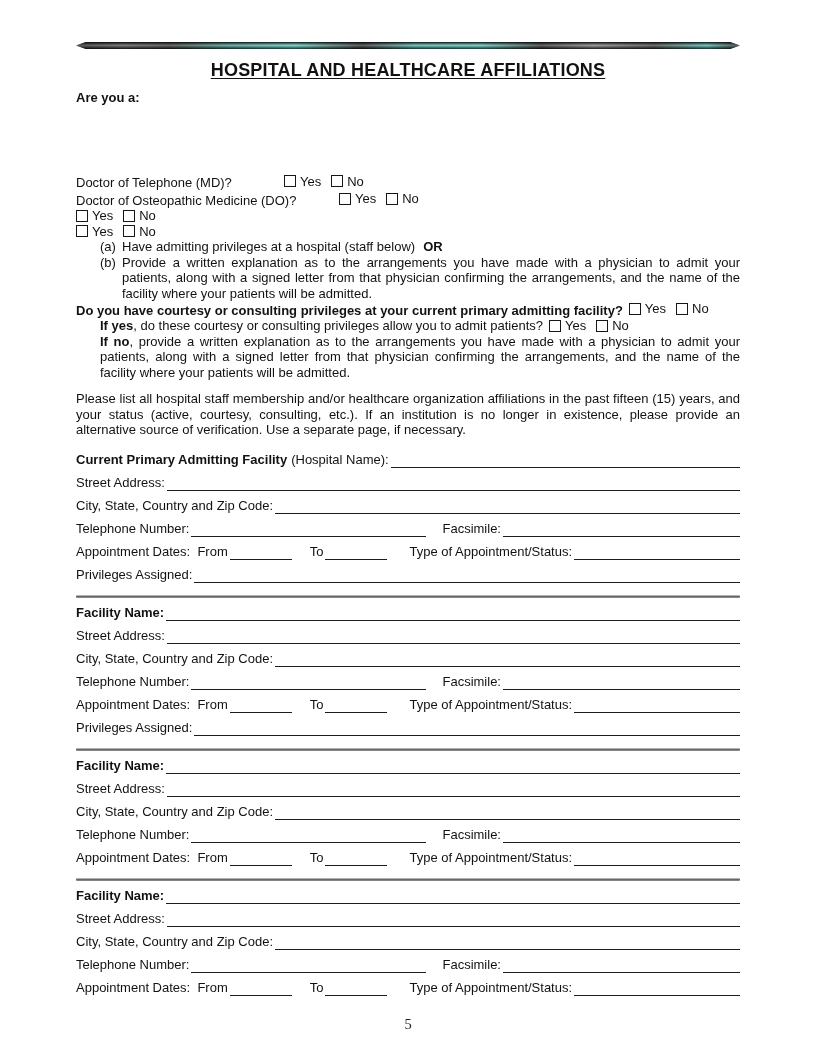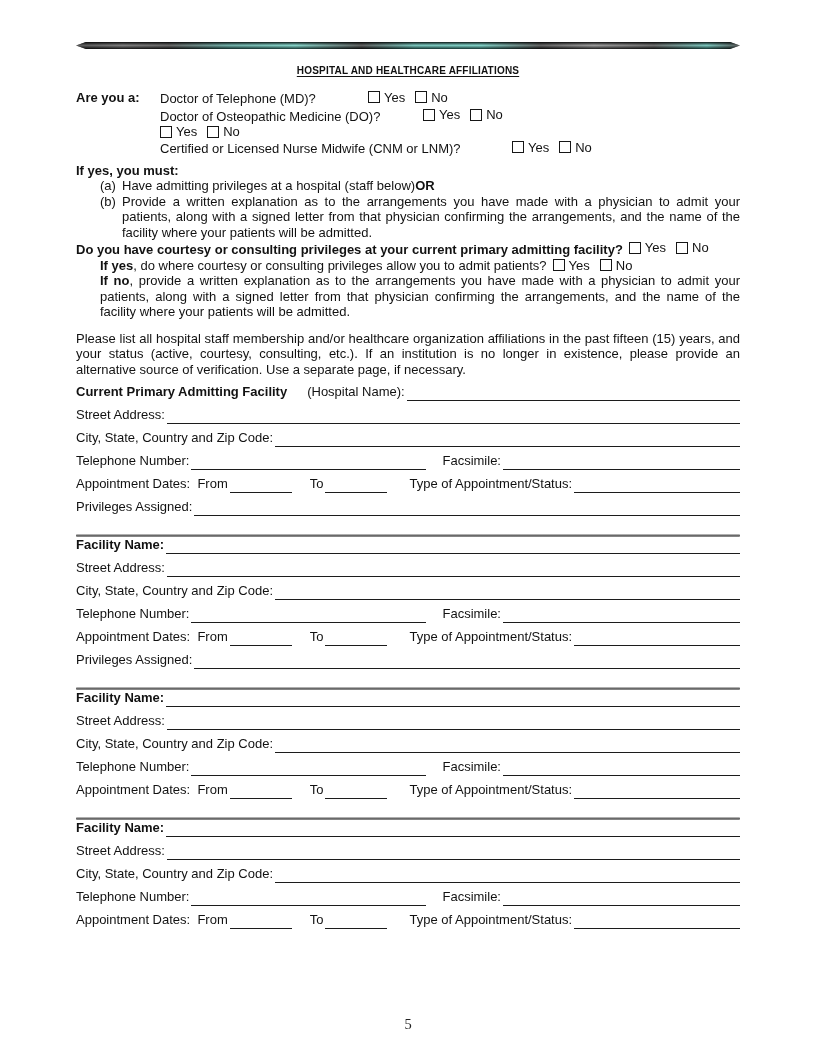--- a/index.html
+++ b/index.html
@@ -16,27 +16,27 @@
   
   .deco-bar {
     height:7px; margin-bottom:14px;
     background:
       linear-gradient(180deg, rgba(5,5,5,.88) 0%, rgba(255,255,255,.34) 48%, rgba(5,5,5,.72) 100%),
       linear-gradient(90deg, #050505 0%, #3a3a3a 7%, #191919 14%, #27877c 23%, #49c2b1 33%, #101010 43%, #35a99b 51%, #40bcac 61%, #141414 70%, #6b6b6b 78%, #242424 87%, #36ab9d 95%, #050505 100%);
     clip-path: polygon(0 50%, 10px 0, calc(100% - 10px) 0, 100% 50%, calc(100% - 10px) 100%, 10px 100%);
   }
 
   .title {
-    text-align:center; font-weight:bold; font-size:10px;
+    text-align:center; font-weight:bold; font-size:18px;
     text-decoration:underline; text-underline-offset:2px;
     margin-bottom:11px; letter-spacing:.2px;
   }
 
   
-  .are-you-a { display:flex; }
+  .are-you-a { display:flex;flex-direction:column; }
   .ayq-label { width:84px; flex:0 0 84px; }
   .ayq-items { flex:1; }
   .ayq-row { display:flex; align-items:baseline; }
   .q { display:inline-block; }
   .q1 { min-width:208px; }
   .q2 { min-width:263px; }
   .q3 { min-width:477px; }
   .q4 { min-width:352px; }
 
   
@@ -47,34 +47,34 @@
     margin-right:4px; vertical-align:-2px; flex:0 0 12px;
   }
   .cbl { margin-right:10px; }
   .cbl:last-child { margin-right:0; }
 
   
   .ify { margin-top:6px; }
   .ab-row { display:flex; margin-left:24px; }
   .ab-marker { width:22px; flex:0 0 22px; }
   .ab-text { flex:1; text-align:justify; }
-  .or { margin-left:0; font-weight:bold; }
+  .or { margin-left:8px; font-weight:bold; }
 
   .courtesy-row { display:flex; align-items:baseline; }
   .courtesy-row .cbg { margin-left:6px; }
   .ifyes-row { display:flex; align-items:flex-start; margin-left:24px; white-space:pre; }
   .ifyes-row .cbg { margin-left:6px; }
   .ifno { margin-left:24px; text-align:justify; }
 
   .instructions { margin-top:11px; text-align:justify; }
 
   
   .block { }
   .block-primary { margin-top:7px; }
-  .fline { display:flex; align-items:flex-start; height:23px; }
+  .fline { display:flex; align-items:flex-end; height:23px; }
   .lbl { white-space:pre; }
   .ul {
     flex:1 1 auto; border-bottom:1.4px solid #1c1c1c;
     height:17px; margin-left:2px;
   }
   .ul-phone { flex:0 0 235px; }
   .ul-date  { flex:0 0 62px; }
   .gap16 { flex:0 0 16px; }
   .gap18 { flex:0 0 18px; }
   .gap22 { flex:0 0 22px; }
@@ -123,32 +123,30 @@
       </div>
       <div class="ayq-row">
         <span class="cbg">
           <span class="cb"></span>
             <span class="cbl">Yes</span>
           <span class="cb"></span>
             <span class="cbl">No</span>
         </span>
       </div>
       <div class="ayq-row">
-        <span class="q q4">Certified or Licensed Nurse Midwife (CNM or LNM)?</span>
         <span class="cbg">
           <span class="cb"></span>
             <span class="cbl">Yes</span>
           <span class="cb"></span>
             <span class="cbl">No</span>
         </span>
       </div>
     </div>
   </div>
 
-  <div class="ify bold">If yes, you must:</div>
 
   <div class="ab-row">
     <span class="ab-marker">(a)</span>
     <div class="ab-text">
       <span>Have admitting privileges at a hospital (staff below)</span><span class="or">OR</span>
     </div>
   </div>
 
   <div class="ab-row">
     <span class="ab-marker">(b)</span>
@@ -159,39 +157,39 @@
     <span class="bold">Do you have courtesy or consulting privileges at your current primary admitting facility?</span>
     <span class="cbg">
       <span class="cb"></span>
         <span class="cbl">Yes</span>
       <span class="cb"></span>
         <span class="cbl">No</span>
     </span>
   </div>
 
   <div class="ifyes-row">
-    <span class="bold">If yes</span><span>, do where courtesy or consulting privileges allow you to admit patients?</span>
+    <span class="bold">If yes</span><span>, do these courtesy or consulting privileges allow you to admit patients?</span>
     <span class="cbg">
       <span class="cb"></span>
         <span class="cbl">Yes</span>
       <span class="cb"></span>
         <span class="cbl">No</span>
     </span>
   </div>
 
   <div class="ifno">
     <span class="bold">If no</span><span>, provide a written explanation as to the arrangements you have made with a physician to admit your patients, along with a signed letter from that physician confirming the arrangements, and the name of the facility where your patients will be admitted.</span>
   </div>
 
   <div class="instructions">Please list all hospital staff membership and/or healthcare organization affiliations in the past fifteen (15) years, and your status (active, courtesy, consulting, etc.).  If an institution is no longer in existence, please provide an alternative source of verification.  Use a separate page, if necessary.</div>
 
   <div class="block block-primary">
     <div class="fline">
       <span class="lbl bold">Current Primary Admitting Facility</span>
-        <span class="lbl" style="margin-left:20px">(Hospital Name):</span>
+        <span class="lbl" style="margin-left:4px">(Hospital Name):</span>
       <span class="ul"></span>
     </div>
     <div class="fline">
       <span class="lbl">Street Address:</span>
       <span class="ul"></span>
     </div>
     <div class="fline">
       <span class="lbl">City, State, Country and Zip Code:</span>
       <span class="ul"></span>
     </div>

